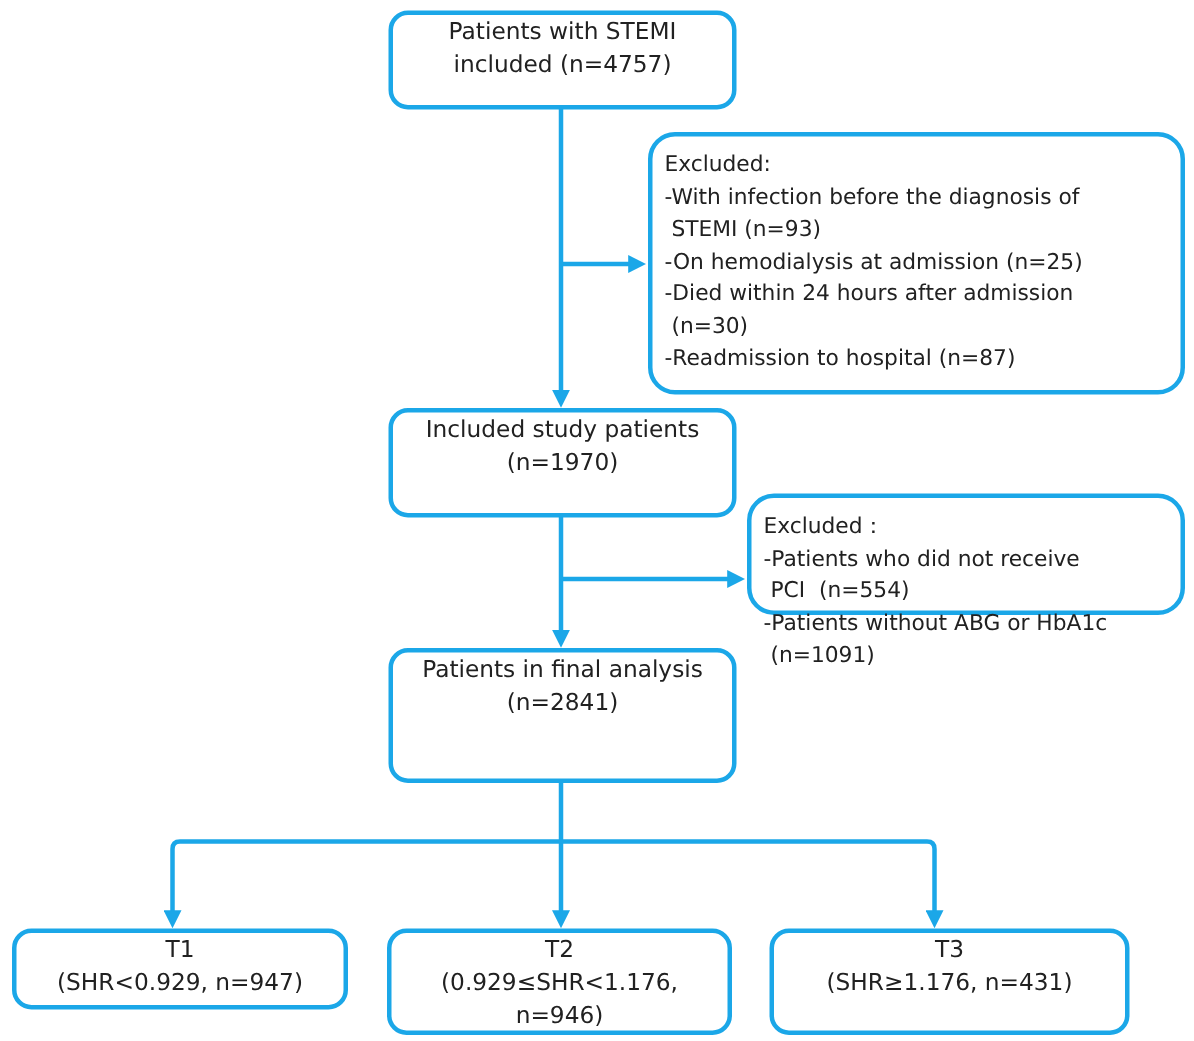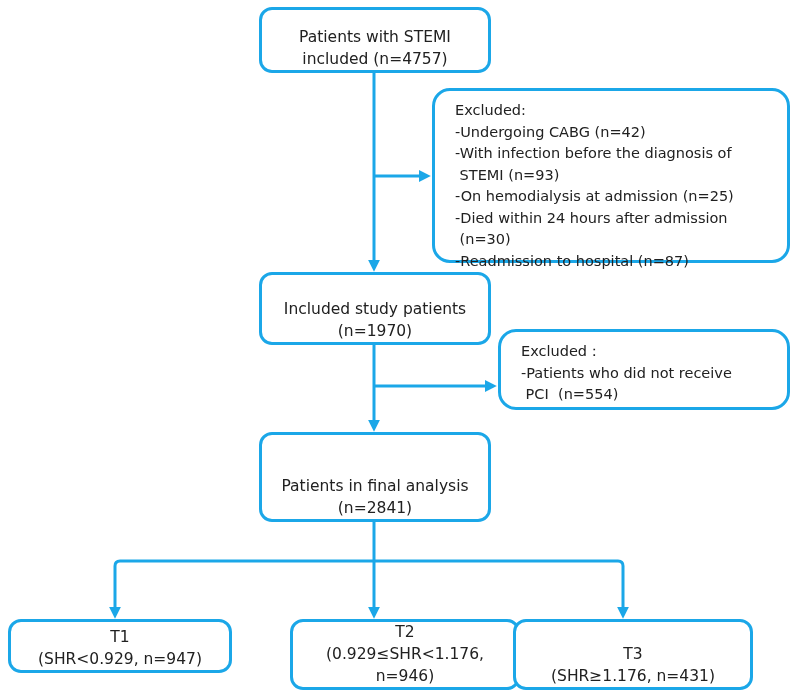--- a/index.html
+++ b/index.html
@@ -23,37 +23,37 @@
     fill:none;
   }
   svg.connectors .arrowhead{fill:var(--line-color);}
   .node{
     position:absolute;
     box-sizing:border-box;
     background:var(--bg-color);
     border:3px solid var(--line-color);
     border-radius:13px;
     display:flex;
-    align-items:flex-end;
+    align-items:flex-start;
     justify-content:center;
   }
   .node .node-text{
     width:100%;
     text-align:center;
     white-space:pre-line;
     font-size:15.5px;
     line-height:22px;
   }
   .excl{
     position:absolute;
     box-sizing:border-box;
     background:var(--bg-color);
     border:3px solid var(--line-color);
     border-radius:18px;
-    padding:9px 8px 8px 20px;
+    padding:9px 8px 8px 8px;
   }
   .excl .excl-title{
     font-size:14.5px;
     line-height:21.5px;
     white-space:pre-wrap;
   }
   .excl .excl-item{
     font-size:14.5px;
     line-height:21.5px;
     white-space:pre-wrap;
@@ -86,51 +86,52 @@
     <path class="connector" d="M 374 561 H 618 Q 623 561 623 566 V 608" marker-end="url(#arrow)"></path>
   </svg>
 
   <div class="node" style="left:259px;top:7px;width:232px;height:66px;">
     <span class="node-text">Patients with STEMI
 included (n=4757)</span>
   </div>
 
   <div class="excl" style="left:432px;top:88px;width:358px;height:175px;">
     <div class="excl-title">Excluded:</div>
-    <div class="excl-item">-Undergoing CABG (n=42)</div>
     <div class="excl-item">-With infection before the diagnosis of
  STEMI (n=93)</div>
     <div class="excl-item">-On hemodialysis at admission (n=25)</div>
     <div class="excl-item">-Died within 24 hours after admission
  (n=30)</div>
     <div class="excl-item">-Readmission to hospital (n=87)</div>
   </div>
 
   <div class="node" style="left:259px;top:272px;width:232px;height:73px;">
     <span class="node-text">Included study patients
 (n=1970)</span>
   </div>
 
   <div class="excl" style="left:498px;top:329px;width:292px;height:81px;">
     <div class="excl-title">Excluded：</div>
     <div class="excl-item">-Patients who did not receive
  PCI  (n=554)</div>
+    <div class="excl-item">-Patients without ABG or HbA1c
+ (n=1091)</div>
   </div>
 
   <div class="node" style="left:259px;top:432px;width:232px;height:90px;">
     <span class="node-text">Patients in final analysis
 (n=2841)</span>
   </div>
 
   <div class="node" style="left:8px;top:619px;width:224px;height:54px;">
     <span class="node-text">T1
 (SHR&lt;0.929, n=947)</span>
   </div>
 
-  <div class="node" style="left:258px;top:619px;width:230px;height:71px;margin-left:32px;">
+  <div class="node" style="left:258px;top:619px;width:230px;height:71px;">
     <span class="node-text">T2
 (0.929≤SHR&lt;1.176,
 n=946)</span>
   </div>
 
   <div class="node" style="left:513px;top:619px;width:240px;height:71px;">
     <span class="node-text">T3
 (SHR≥1.176, n=431)</span>
   </div>
 

